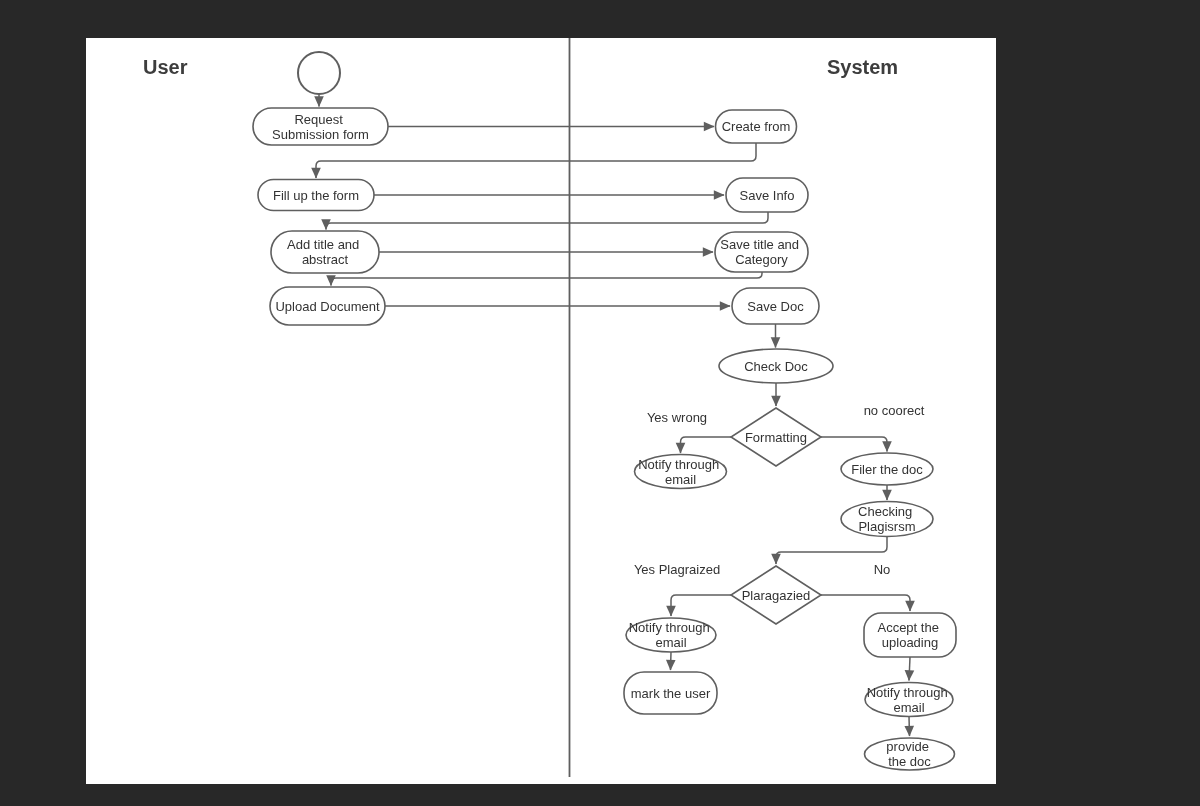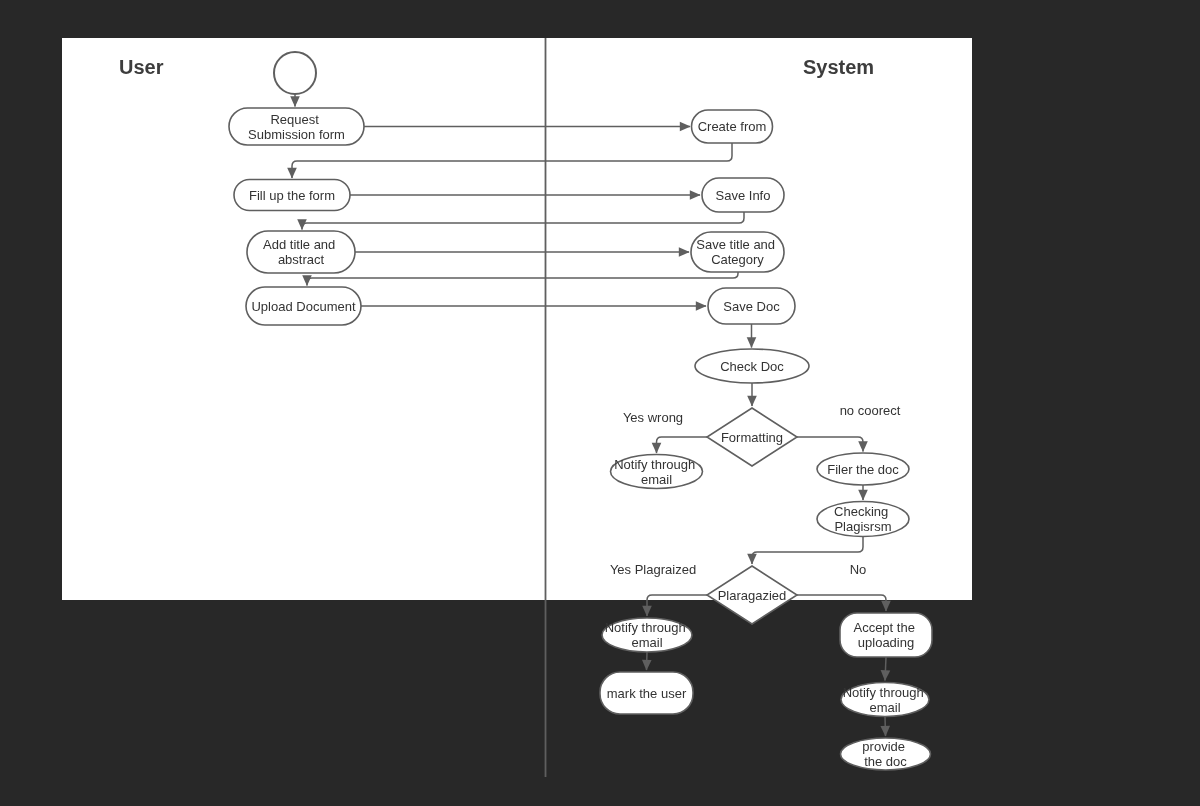--- a/index.html
+++ b/index.html
@@ -12,22 +12,22 @@
   * { box-sizing: border-box; }
   html, body {
     margin: 0; padding: 0;
     width: 1200px; height: 806px;
     background: var(--app-background);
     overflow: hidden;
     font-family: "Liberation Sans", sans-serif;
   }
   .canvas {
     position: absolute;
-    left: 62px; top: 38px;
-    width: 910px; height: 562px;
+    left: 86px; top: 38px;
+    width: 910px; height: 746px;
     background: var(--canvas-background);
   }
   svg { display: block; }
   .shape {
     fill: var(--canvas-background);
     stroke: var(--shape-stroke);
     stroke-width: 1.6;
   }
   .start-shape {
     fill: var(--canvas-background);

